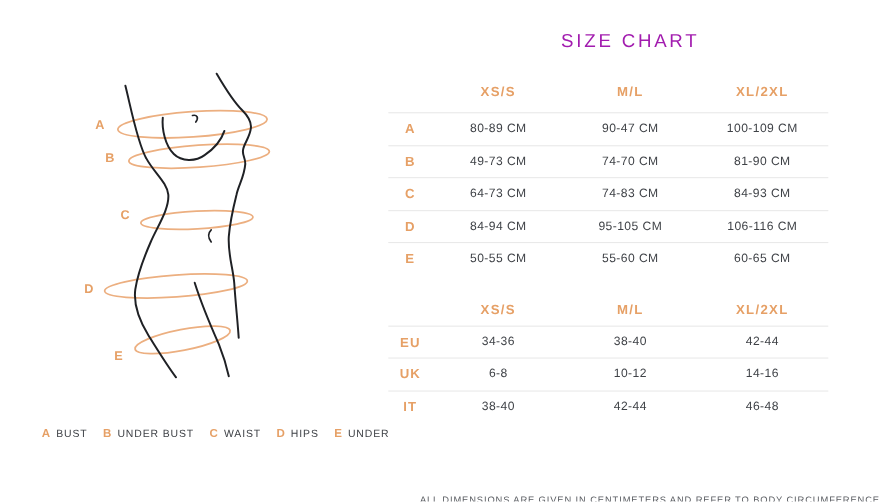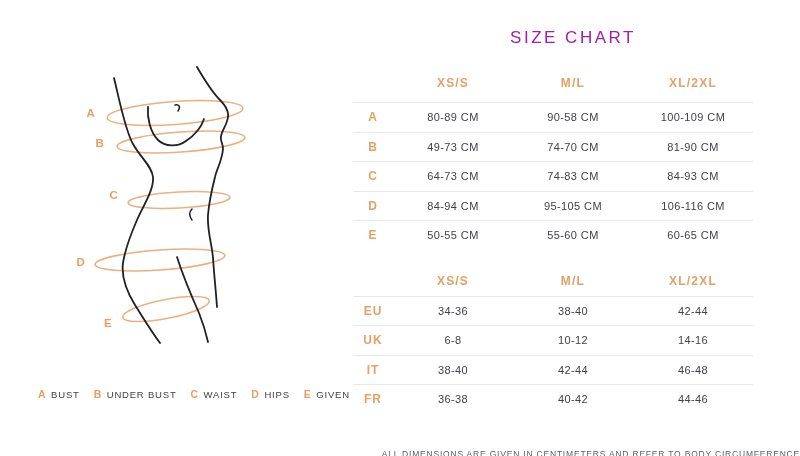--- a/index.html
+++ b/index.html
@@ -89,38 +89,38 @@
     <span class="legend-item">
       <span class="legend-letter">C</span>
       <span class="legend-text">WAIST</span>
     </span>
     <span class="legend-item">
       <span class="legend-letter">D</span>
       <span class="legend-text">HIPS</span>
     </span>
     <span class="legend-item">
       <span class="legend-letter">E</span>
-      <span class="legend-text">GIVEN</span>
+      <span class="legend-text">UNDER</span>
     </span>
   </div>
 
   <div class="tables">
 
     <section class="sec1">
       <h2 class="section-title">SIZE CHART</h2>
       <div class="cols-header">
         <span class="label-spacer"></span>
         <span class="col-head">XS/S</span>
         <span class="col-head">M/L</span>
         <span class="col-head">XL/2XL</span>
       </div>
       <div class="t-row">
         <span class="row-label">A</span>
         <span class="cell">80-89 CM</span>
-        <span class="cell">90-58 CM</span>
+        <span class="cell">90-47 CM</span>
         <span class="cell">100-109 CM</span>
       </div>
       <div class="t-row">
         <span class="row-label">B</span>
         <span class="cell">49-73 CM</span>
         <span class="cell">74-70 CM</span>
         <span class="cell">81-90 CM</span>
       </div>
       <div class="t-row">
         <span class="row-label">C</span>
@@ -160,25 +160,19 @@
         <span class="cell">6-8</span>
         <span class="cell">10-12</span>
         <span class="cell">14-16</span>
       </div>
       <div class="t-row">
         <span class="row-label">IT</span>
         <span class="cell">38-40</span>
         <span class="cell">42-44</span>
         <span class="cell">46-48</span>
       </div>
-      <div class="t-row">
-        <span class="row-label">FR</span>
-        <span class="cell">36-38</span>
-        <span class="cell">40-42</span>
-        <span class="cell">44-46</span>
-      </div>
     </section>
 
   </div>
 
   <div class="footer-note">ALL DIMENSIONS ARE GIVEN IN CENTIMETERS AND REFER TO BODY CIRCUMFERENCE</div>
 
 </div>
 
 </body></html>

